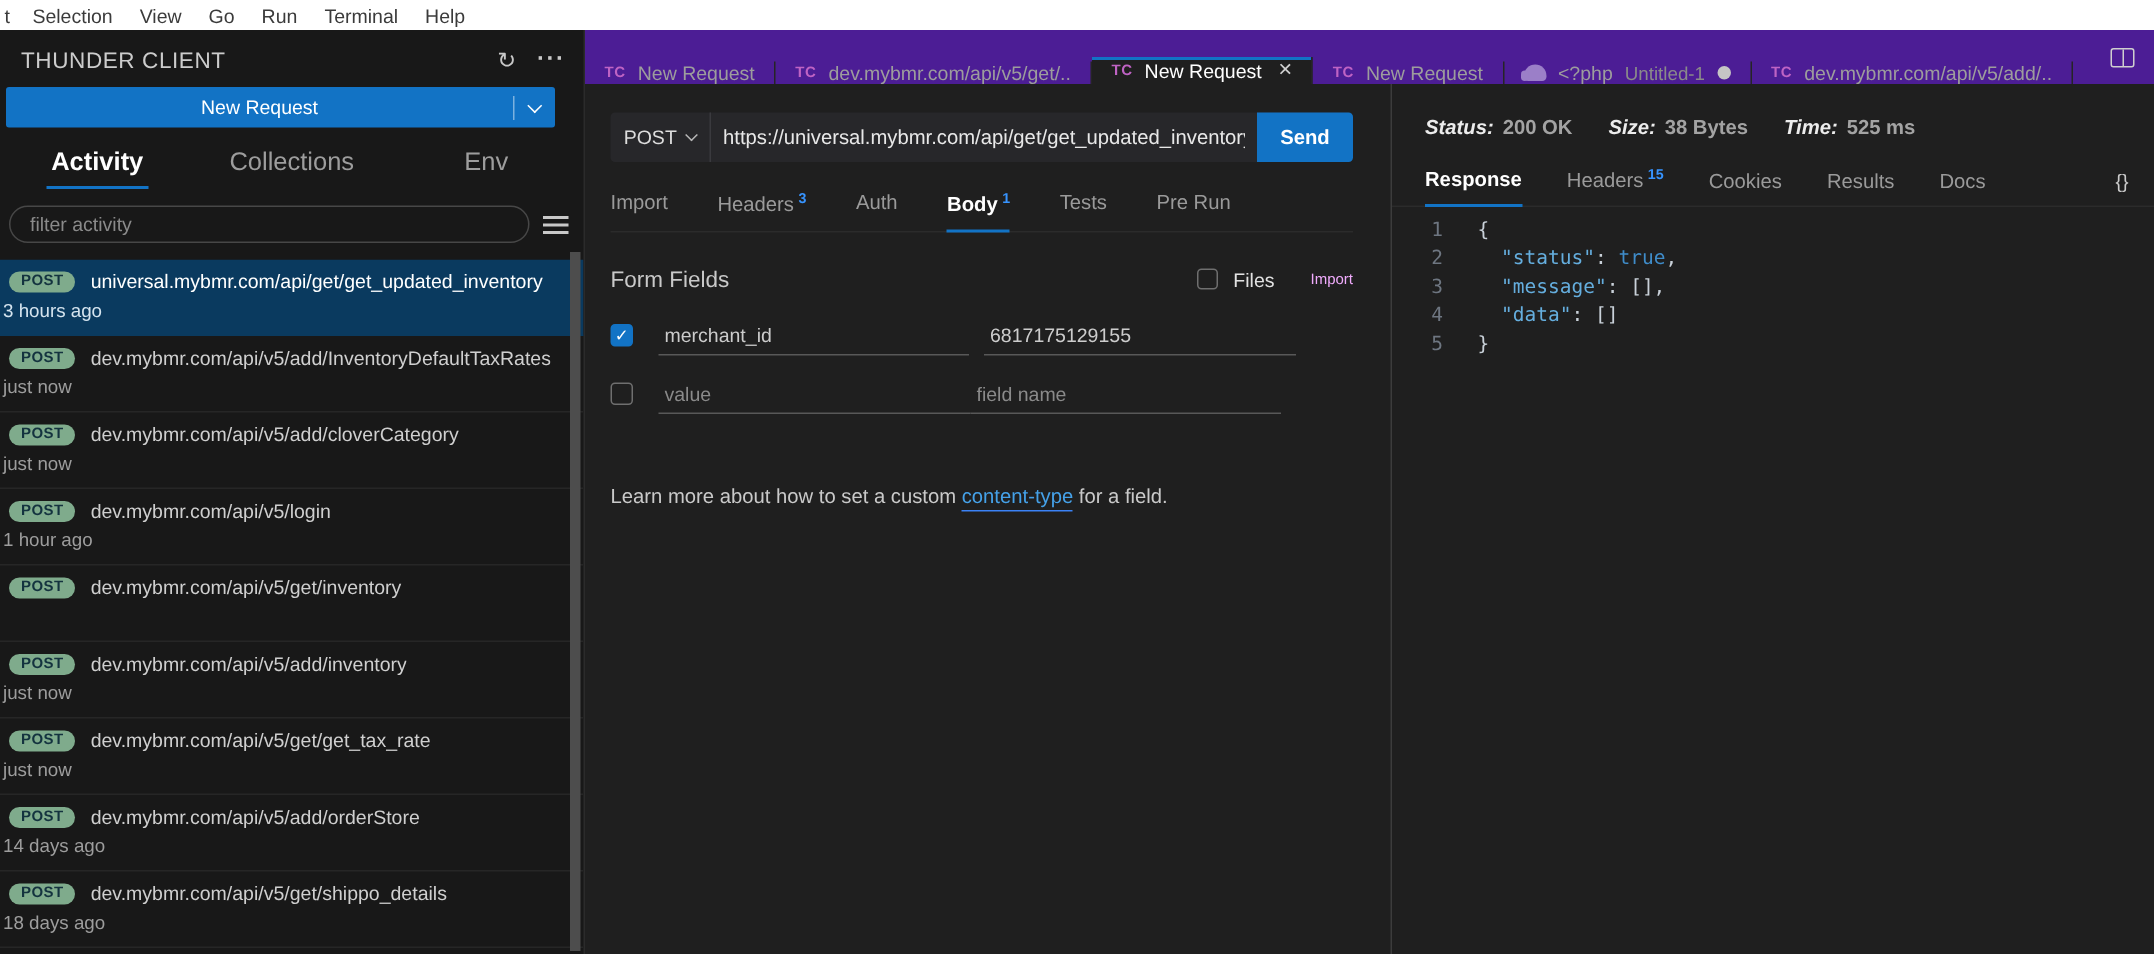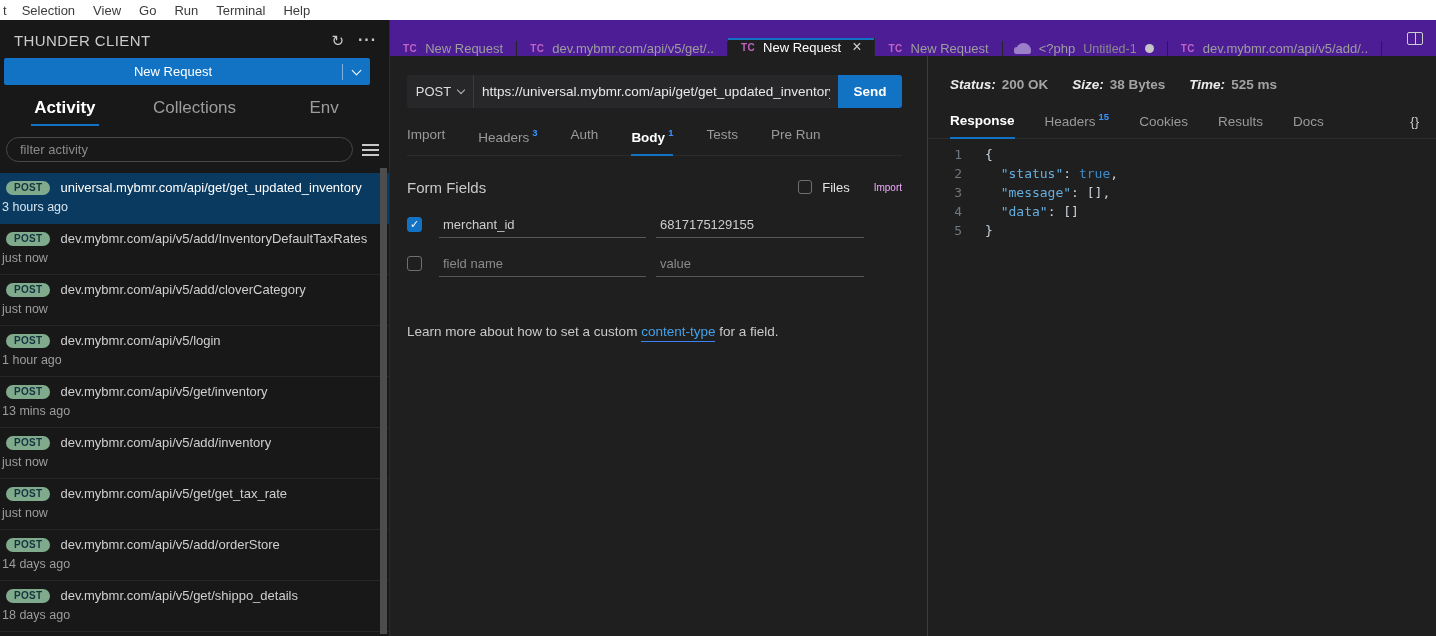--- a/index.html
+++ b/index.html
@@ -191,21 +191,20 @@
               <span class="post-badge">POST</span>
               <span class="act-url">dev.mybmr.com/api/v5/login</span>
             </div>
             <div class="act-time">1 hour ago</div>
           </div>
           <div class="act-item">
             <div class="act-l1">
               <span class="post-badge">POST</span>
               <span class="act-url">dev.mybmr.com/api/v5/get/inventory</span>
             </div>
-            <div class="act-time">13 mins ago</div>
           </div>
           <div class="act-item">
             <div class="act-l1">
               <span class="post-badge">POST</span>
               <span class="act-url">dev.mybmr.com/api/v5/add/inventory</span>
             </div>
             <div class="act-time">just now</div>
           </div>
           <div class="act-item">
             <div class="act-l1">
@@ -298,22 +297,22 @@
           </div>
 
           <div class="form-rows">
               <div class="form-row">
                 <span class="cb checked">✓</span>
                 <input class="f-input f-name" value="merchant_id" style="">
                 <input class="f-input f-value" value="6817175129155" style="">
               </div>
               <div class="form-row">
                 <span class="cb"></span>
+                <input class="f-input f-value" placeholder="value" style="">
                 <input class="f-input f-name" placeholder="field name" style="">
-                <input class="f-input f-value" placeholder="value" style="">
               </div>
             </div>
 
           <div class="hint">
             <span>Learn more about how to set a custom </span><span class="hint-link">content-type</span><span> for a field.</span>
           </div>
         </div>
 
         <div class="resp-panel">
           <div class="resp-status">

